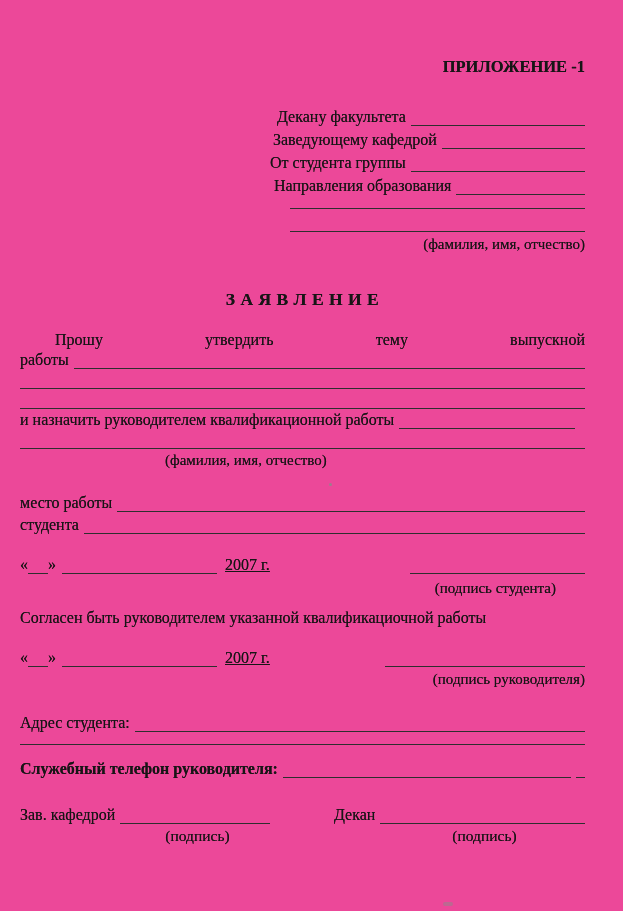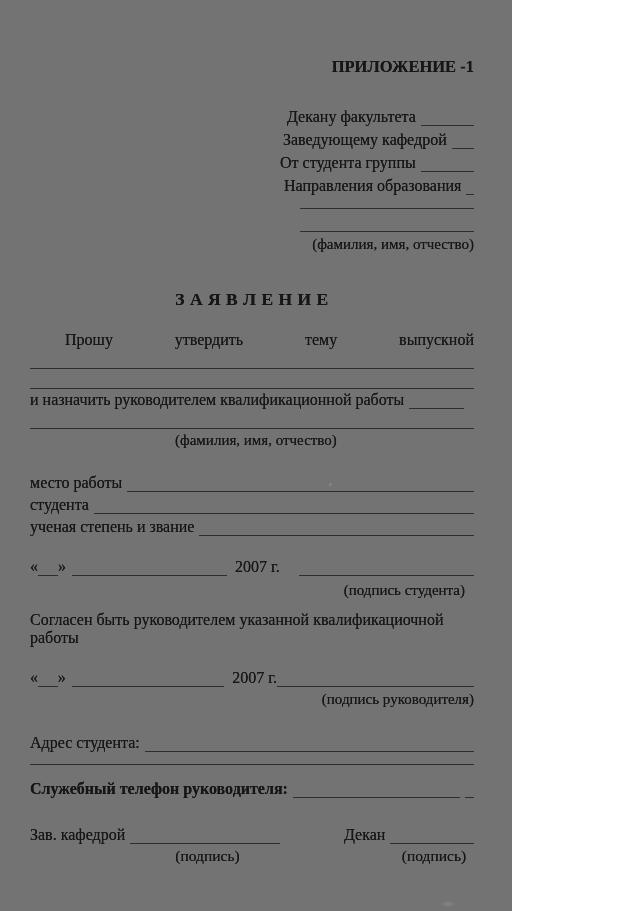--- a/index.html
+++ b/index.html
@@ -1,20 +1,20 @@
 <!DOCTYPE html>
 <html><head>
 <meta charset="utf-8">
 <style>
   html,body{margin:0;padding:0;background:#ffffff;}
   .page{
-    position:relative;width:512px;height:911px;background:#737373;
+    position:relative;width:623px;height:911px;background:#ec4899;
     font-family:"Liberation Serif","DejaVu Serif",serif;
     font-size:16px;color:#161616;box-sizing:border-box;
-    padding:0 38px 0 30px;overflow:hidden;
+    padding:0 38px 0 20px;overflow:hidden;
     text-shadow:0 0 .5px rgba(0,0,0,.7);
   }
   .row{display:flex;align-items:flex-end;justify-content:space-between;}
   .lbl{white-space:nowrap;padding-right:5px;}
   .fill{flex:1 1 auto;border-bottom:1.4px solid #2e2e2e;height:0;align-self:flex-end;}
   
   .appendix{margin-top:57px;text-align:right;font-weight:bold;font-size:16.5px;line-height:20px;}
   
   .addr{margin-left:250px;margin-top:26px;}
   .addr .row{height:23px;}
@@ -31,26 +31,26 @@
   .req .assign{padding-right:10px;}
   .req-cap{margin-left:145px;margin-top:2px;font-size:15px;line-height:18px;width:fit-content;}
   
   .fields{margin-top:21px;}
   .fields .row{height:22px;}
   
   .daterow{margin-top:22px;display:flex;align-items:flex-end;height:18px;line-height:18px;}
   .quote{white-space:nowrap;}
   .day{width:20px;border-bottom:1.4px solid #2e2e2e;height:0;align-self:flex-end;}
   .month{width:155px;margin-left:6px;border-bottom:1.4px solid #2e2e2e;height:0;align-self:flex-end;}
-  .year{margin-left:8px;white-space:nowrap;}
+  .year{margin-left:8px;white-space:nowrap;text-decoration:underline;}
   .spacer{flex:1 1 auto;}
   .sigline{width:175px;border-bottom:1.4px solid #2e2e2e;height:0;align-self:flex-end;}
   .sigline.sup{width:200px;}
   .cap-right{font-size:15px;line-height:17px;text-align:right;}
-  .cap-student{margin-top:6px;margin-right:9px;}
+  .cap-student{margin-top:6px;margin-right:29px;}
   .cap-sup{margin-top:4px;}
   
   .consent{margin-top:12px;line-height:18px;}
   
   .addrline{margin-top:24px;height:20px;}
   .addrblank{height:13px;}
   .phone{margin-top:13px;height:20px;font-weight:bold;}
   .dash{flex:0 0 9px;margin-left:5px;border-bottom:1.4px solid #2e2e2e;height:0;align-self:flex-end;}
   
   .sigs{margin-top:28px;display:flex;}
@@ -101,20 +101,24 @@
   <div class="title">З А Я В Л Е Н И Е</div>
 
   <div class="req">
     <div class="jrow">
       <span>Прошу</span>
       <span>утвердить</span>
       <span>тему</span>
       <span>выпускной</span>
     </div>
     <div class="row">
+      <span class="lbl">работы</span>
+      <span class="fill"></span>
+    </div>
+    <div class="row">
       <span class="fill"></span>
     </div>
     <div class="row">
       <span class="fill"></span>
     </div>
     <div class="row assign">
       <span class="lbl">и назначить руководителем квалификационной работы</span>
       <span class="fill"></span>
     </div>
     <div class="row">
@@ -123,24 +127,20 @@
     <div class="req-cap">(фамилия, имя, отчество)</div>
   </div>
 
   <div class="fields">
     <div class="row">
       <span class="lbl">место работы</span>
       <span class="fill"></span>
     </div>
     <div class="row">
       <span class="lbl">студента</span>
-      <span class="fill"></span>
-    </div>
-    <div class="row">
-      <span class="lbl">ученая степень и звание</span>
       <span class="fill"></span>
     </div>
   </div>
 
   <div class="daterow">
     <span class="quote">«</span>
     <span class="day"></span>
     <span class="quote">»</span>
     <span class="month"></span>
     <span class="year">2007 г.</span>

